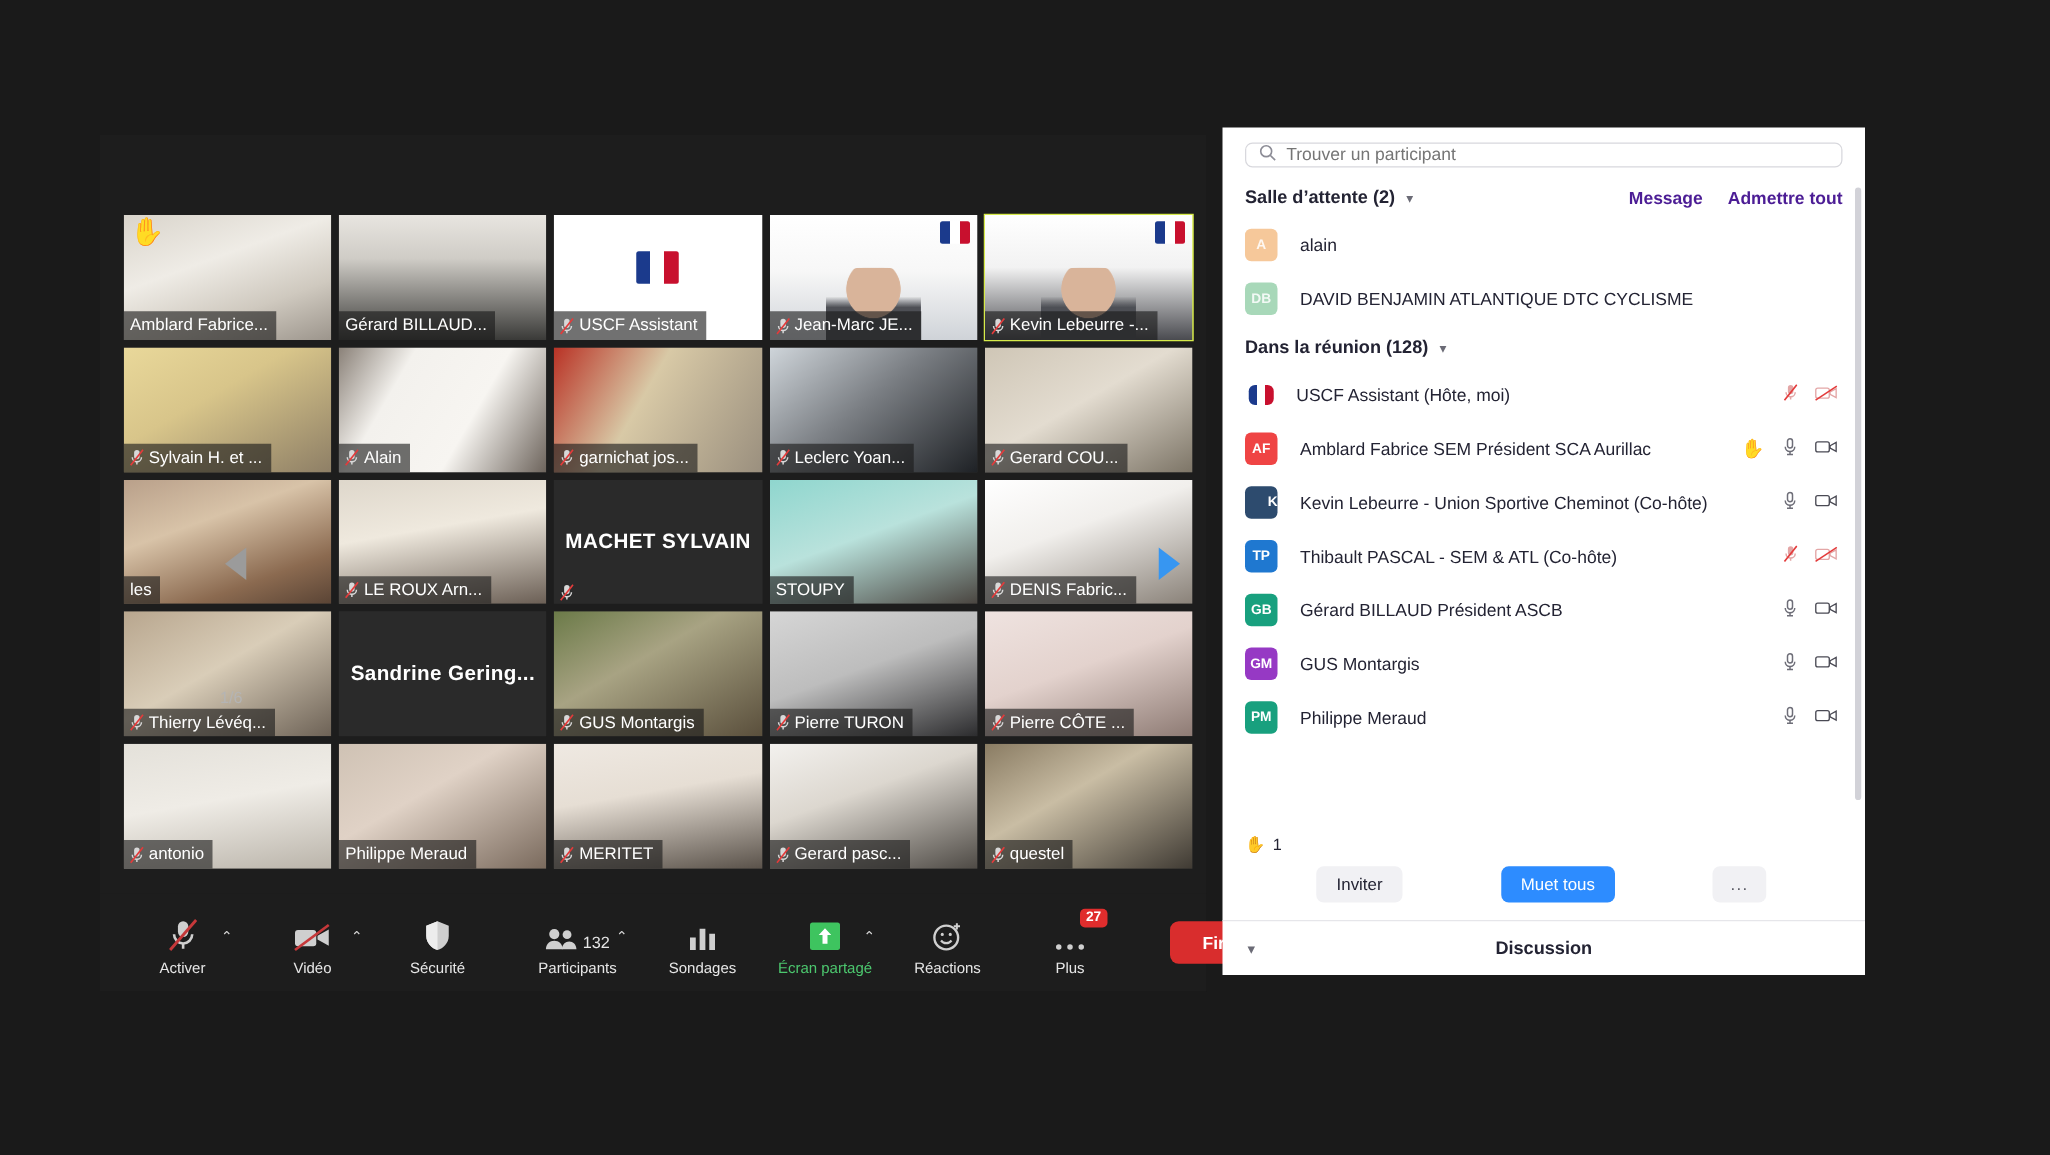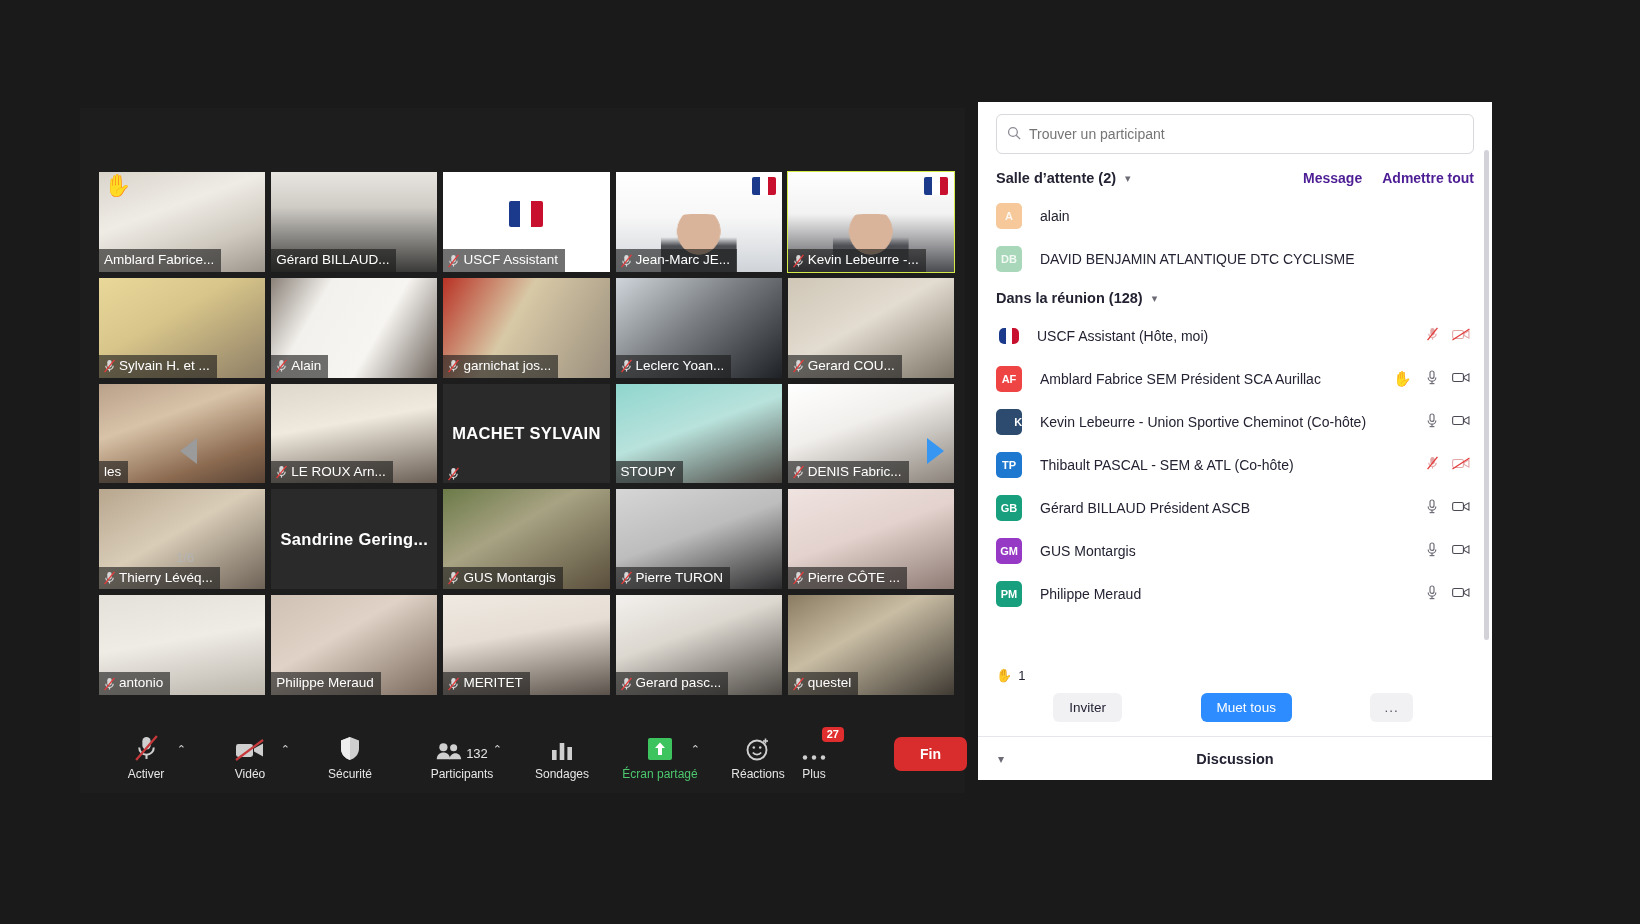--- a/index.html
+++ b/index.html
@@ -118,23 +118,23 @@
   #participants-panel {
     position: absolute;
     left: 978px; top: 102px;
     width: 514px; height: 678px;
     background: #ffffff;
     display: flex; flex-direction: column;
     font-size: 14px; color: #232333;
   }
   #search-wrap { padding: 12px 18px 6px 18px; }
   #search-box {
-    display: flex; align-items: center; gap: 8px;
+    display: flex; align-items: flex-start; gap: 8px;
     border: 1px solid #d8d8dd; border-radius: 6px;
-    height: 40px; padding: 0 10px;
+    height: 20px; padding: 0 10px;
   }
   #search-input {
     border: none; outline: none; flex: 1;
     font-size: 14px; color: #6b6b76;
     font-family: "Liberation Sans", sans-serif;
     background: transparent;
   }
   .sec-head {
     display: flex; align-items: center;
     padding: 10px 18px 8px 18px;
@@ -572,21 +572,21 @@
       <div class="tb-item" style="margin-right: 42px;">
         <div class="tb-glyph">
           <svg width="26" height="24" viewBox="0 0 26 24">
             <rect x="1" y="1" width="24" height="22" rx="2" fill="#3ec45f"></rect>
             <path d="M13 5.5 18 11h-3v7h-4v-7H8z" fill="#ffffff"></path>
           </svg>
         </div>
         <div class="tb-label green">Écran partagé</div>
         <span class="caret">⌃</span>
       </div>
-      <div class="tb-item" style="">
+      <div class="tb-item" style="margin-right: 42px;">
         <div class="tb-glyph">
           <svg width="24" height="24" viewBox="0 0 24 24">
             <circle cx="11" cy="13" r="9.5" fill="none" stroke="#cfcfcf" stroke-width="1.9"></circle>
             <circle cx="7.8" cy="10.5" r="1.25" fill="#cfcfcf"></circle>
             <circle cx="14.2" cy="10.5" r="1.25" fill="#cfcfcf"></circle>
             <path d="M6.8 15.4a5.2 5.2 0 0 0 8.4 0" fill="none" stroke="#cfcfcf" stroke-width="1.7"></path>
             <line x1="19.5" y1="1.5" x2="19.5" y2="6.5" stroke="#cfcfcf" stroke-width="1.6"></line>
             <line x1="17" y1="4" x2="22" y2="4" stroke="#cfcfcf" stroke-width="1.6"></line>
           </svg>
         </div>

